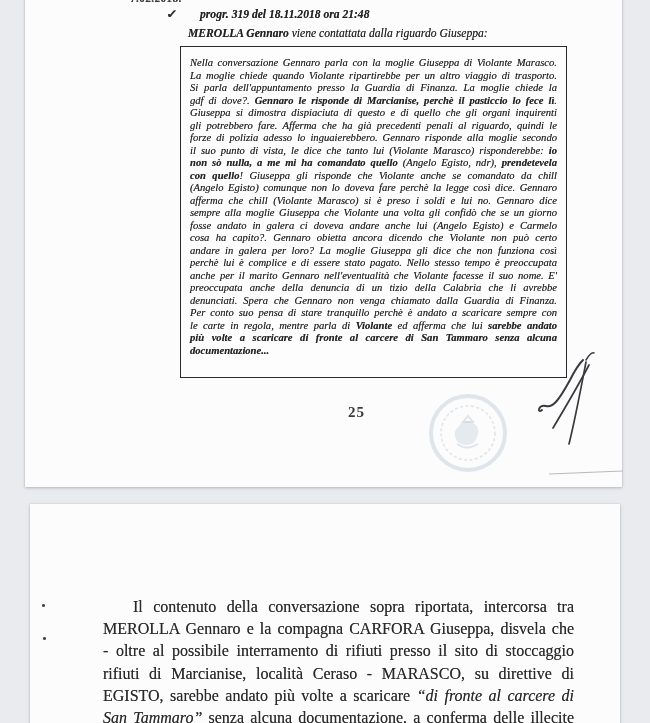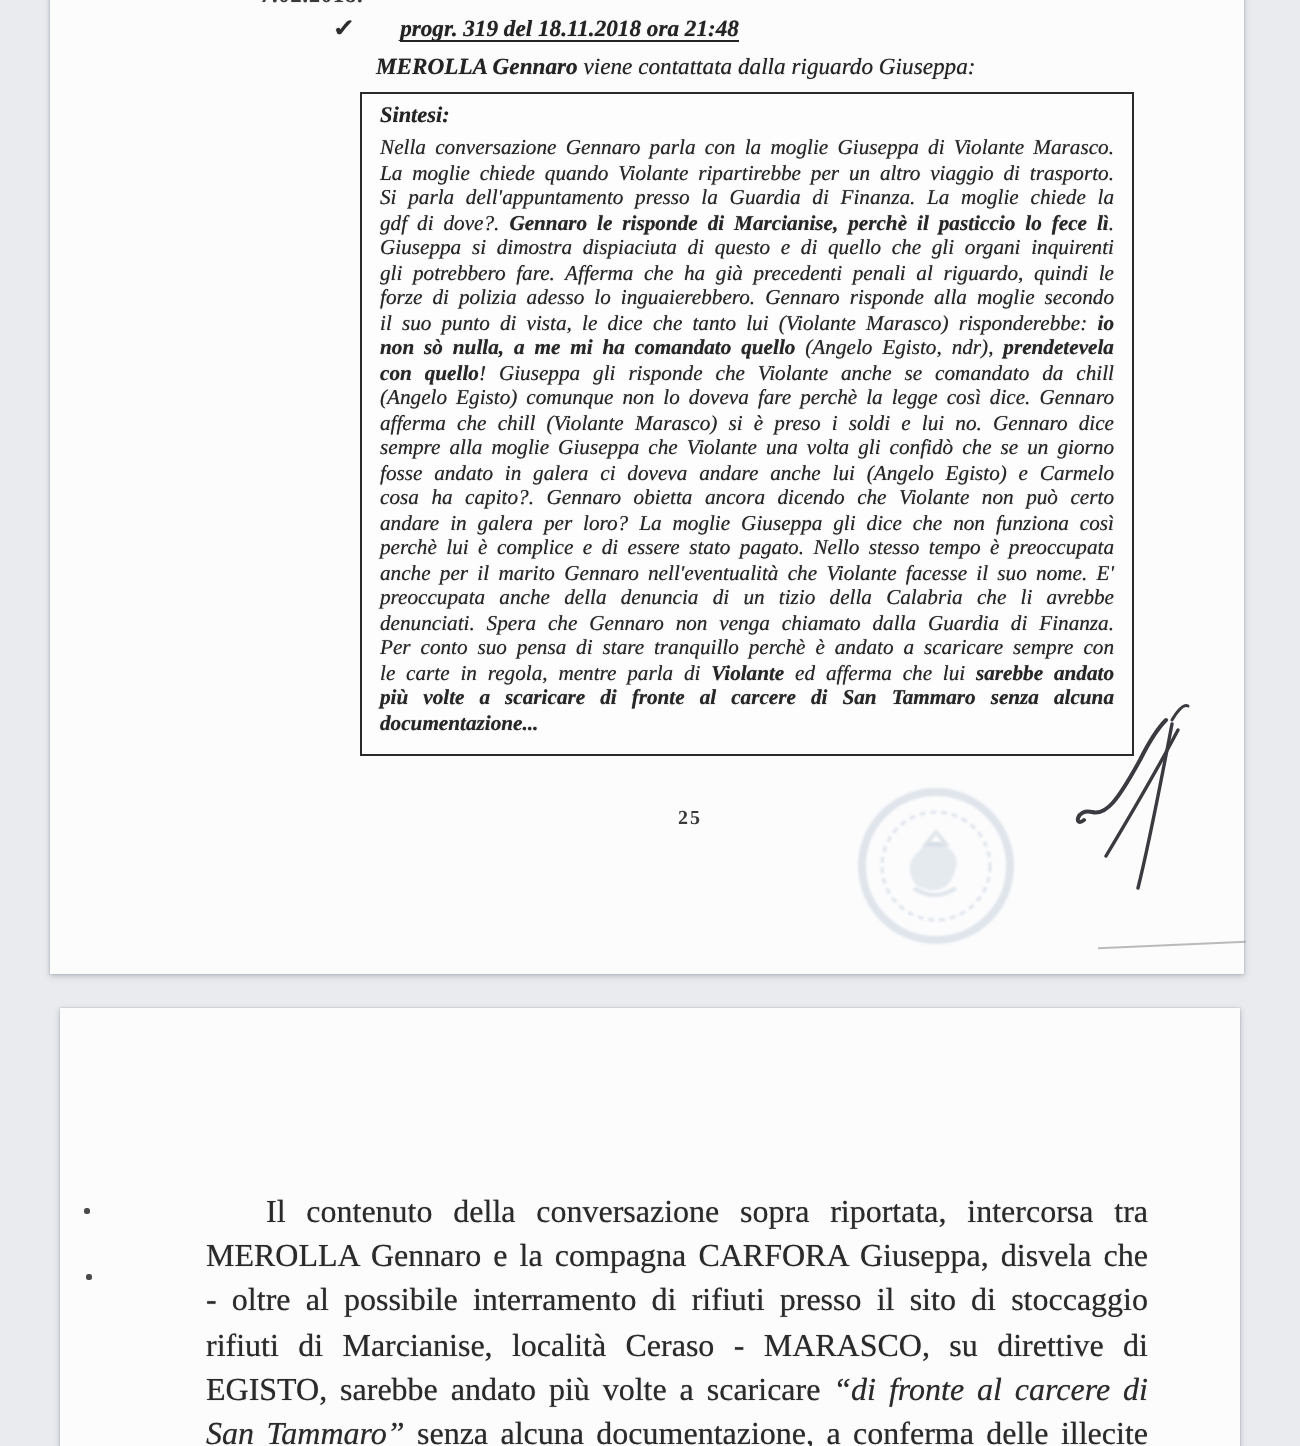--- a/index.html
+++ b/index.html
@@ -35,21 +35,21 @@
   .progr-line {
     position: absolute; left: 142px; top: 11px;
     font-size: 11.6px; white-space: nowrap;
   }
   .check-glyph {
     display: inline-block; font-weight: 700; font-size: 12px; color: #2c2c2c;
     margin-right: 7px; transform: scaleX(1.15);
   }
   .progr-text {
     font-weight: 700; font-style: italic;
-    text-decoration: underline; text-underline-offset: 2px; padding-left: 16px;
+    text-underline-offset: 2px; padding-left: 16px;
   }
   .contact-line {
     position: absolute; left: 163px; top: 31px;
     font-size: 11.6px; font-style: italic; white-space: nowrap;
   }
   .contact-name { font-weight: 700; text-align: right; }
 
   .sintesi-box {
     position: absolute; left: 155px; top: 50px; width: 387px; height: 332px;
     border: 1.4px solid #2a2a2a;
@@ -59,21 +59,21 @@
   .sintesi-label { font-weight: 700; font-style: italic; font-size: 11.2px; }
   .sintesi-text {
     margin-top: 5px;
     font-style: italic; font-size: 10.6px; line-height: 12.5px;
     text-align: justify; word-spacing: 1.6px; color: #262626;
   }
   .sintesi-text .b { font-weight: 700; margin-top: 40px; }
 
   .page-number {
     position: absolute; left: 300px; top: 408px; width: 40px;
-    text-align: center; font-size: 10px; font-weight: 700;
+    text-align: right; font-size: 15px; font-weight: 700;
     letter-spacing: 1px; color: #3b3b3b;
   }
 
   .stamp { position: absolute; left: 402px; top: 396px; opacity: .6; filter: blur(.5px); }
   .signature { position: absolute; left: 508px; top: 352px; }
   .scan-line {
     position: absolute; left: 524px; top: 476px; width: 74px; height: 1.4px;
     background: #a9a9ad; transform: rotate(-2.5deg); opacity: .8;
   }
 
@@ -101,21 +101,20 @@
 
     <div class="progr-line scan-text">
       <span class="check-glyph">✓</span><span class="progr-text">progr. 319 del 18.11.2018 ora 21:48</span>
     </div>
 
     <div class="contact-line scan-text">
       <span class="contact-name">MEROLLA Gennaro</span><span> viene contattata dalla riguardo Giuseppa:</span>
     </div>
 
     <div class="sintesi-box">
-      <div class="sintesi-label scan-text">Sintesi:</div>
       <p class="sintesi-text scan-text"><span class="n">Nella conversazione Gennaro parla con la moglie Giuseppa di Violante Marasco. La moglie chiede quando Violante ripartirebbe per un altro viaggio di trasporto. Si parla dell'appuntamento presso la Guardia di Finanza. La moglie chiede la gdf di dove?. </span><span class="b">Gennaro le risponde di Marcianise, perchè il pasticcio lo fece lì</span><span class="n">. Giuseppa si dimostra dispiaciuta di questo e di quello che gli organi inquirenti gli potrebbero fare. Afferma che ha già precedenti penali al riguardo, quindi le forze di polizia adesso lo inguaierebbero. Gennaro risponde alla moglie secondo il suo punto di vista, le dice che tanto lui (Violante Marasco) risponderebbe: </span><span class="b">io non sò nulla, a me mi ha comandato quello</span><span class="n"> (Angelo Egisto, ndr), </span><span class="b">prendetevela con quello</span><span class="n">! Giuseppa gli risponde che Violante anche se comandato da chill (Angelo Egisto) comunque non lo doveva fare perchè la legge così dice. Gennaro afferma che chill (Violante Marasco) si è preso i soldi e lui no. Gennaro dice sempre alla moglie Giuseppa che Violante una volta gli confidò che se un giorno fosse andato in galera ci doveva andare anche lui (Angelo Egisto) e Carmelo cosa ha capito?. Gennaro obietta ancora dicendo che Violante non può certo andare in galera per loro? La moglie Giuseppa gli dice che non funziona così perchè lui è complice e di essere stato pagato. Nello stesso tempo è preoccupata anche per il marito Gennaro nell'eventualità che Violante facesse il suo nome. E' preoccupata anche della denuncia di un tizio della Calabria che li avrebbe denunciati. Spera che Gennaro non venga chiamato dalla Guardia di Finanza. Per conto suo pensa di stare tranquillo perchè è andato a scaricare sempre con le carte in regola, mentre parla di </span><span class="b">Violante</span><span class="n"> ed afferma che lui </span><span class="b">sarebbe andato più volte a scaricare di fronte al carcere di San Tammaro senza alcuna documentazione...</span></p>
     </div>
 
     <div class="page-number">25</div>
 
     <svg class="stamp" width="82" height="82" viewBox="0 0 82 82">
       <circle cx="41" cy="41" r="37" fill="none" stroke="#9db0c4" stroke-width="4" opacity=".5"></circle>
       <circle cx="41" cy="41" r="27" fill="none" stroke="#a6b6c8" stroke-width="1.6" stroke-dasharray="3 2.4" opacity=".55"></circle>
       <path d="M32 34 q6 -8 14 -3 q8 5 4 14 q-3 9 -12 8 q-9 -1 -10 -9 q-1 -6 4 -10 z" fill="#a8b8c9" opacity=".45"></path>
       <path d="M36 30 l5 -6 l5 6 z M30 52 q10 7 21 0" fill="none" stroke="#a0b1c3" stroke-width="2" opacity=".5"></path>

